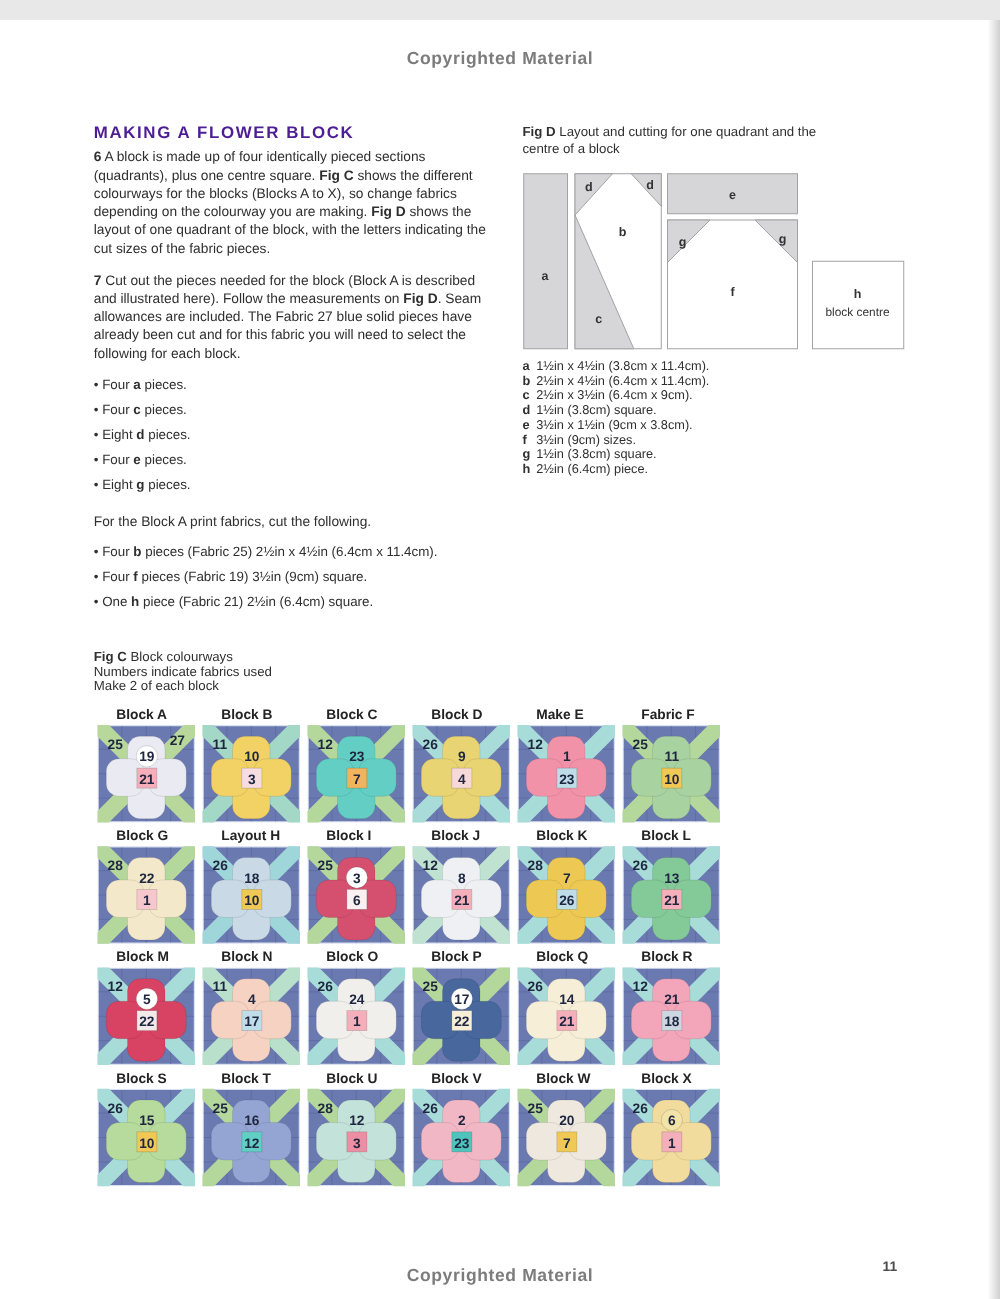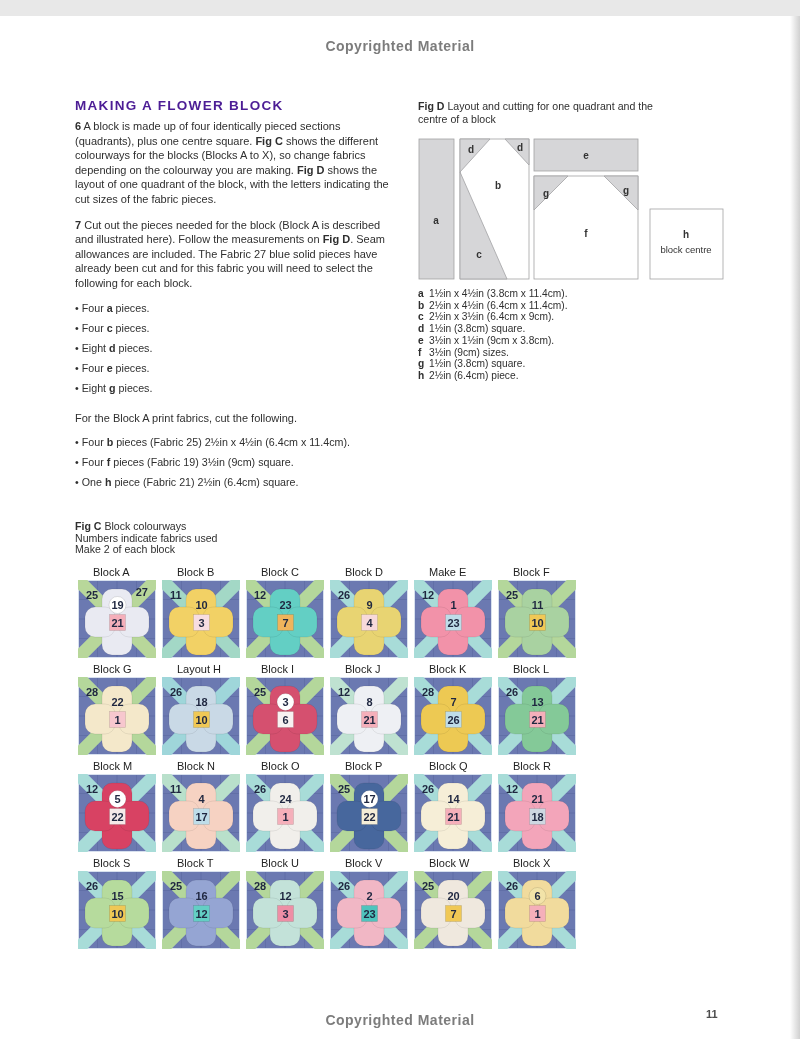--- a/index.html
+++ b/index.html
@@ -35,21 +35,21 @@
   .diagram-label{font-size:10px;font-weight:bold;fill:#333;}
   .diagram-sublabel{font-size:9.5px;fill:#333;font-weight:normal;}
 
   
   .figc-cap{position:absolute;left:75px;top:505px;font-size:10.6px;line-height:11.6px;}
 
   
   .grid{position:absolute;left:78px;top:551px;display:grid;
     grid-template-columns:repeat(6,78px);column-gap:6px;row-gap:6px;}
   .cell{width:78px;}
-  .block-label{font-size:11px;font-weight:normal;color:#232323;margin-bottom:2px;line-height:11px;padding-left:15px;}
+  .block-label{font-size:11px;font-weight:bold;color:#232323;margin-bottom:2px;line-height:11px;padding-left:15px;}
   .cell svg{display:block;}
 </style>
 </head>
 <body>
 
 <div class="page">
   <div class="header">Copyrighted Material</div>
 
   <div class="left-col">
     <h1>MAKING A FLOWER BLOCK</h1>
@@ -245,21 +245,21 @@
           <rect x="24" y="45" width="30" height="30" rx="10" fill="#f292a9" stroke="rgba(0,0,0,0.12)" stroke-width="0.6"></rect>
           <rect x="7" y="27" width="30" height="30" rx="10" fill="#f292a9" stroke="rgba(0,0,0,0.12)" stroke-width="0.6"></rect>
           <rect x="41" y="27" width="30" height="30" rx="10" fill="#f292a9" stroke="rgba(0,0,0,0.12)" stroke-width="0.6"></rect>
           <rect x="31.5" y="34.5" width="16" height="16" fill="#bedde9" stroke="rgba(0,0,0,0.18)" stroke-width="0.6"></rect>
           <text x="8" y="19" text-anchor="start" font-size="11" font-weight="bold" fill="#1f2740" font-family="&quot;Liberation Sans&quot;,&quot;DejaVu Sans&quot;,sans-serif">12</text>
           <text x="39.5" y="29" text-anchor="middle" font-size="11" font-weight="bold" fill="#1f2740" font-family="&quot;Liberation Sans&quot;,&quot;DejaVu Sans&quot;,sans-serif">1</text>
           <text x="39.5" y="47" text-anchor="middle" font-size="11" font-weight="bold" fill="#1f2740" font-family="&quot;Liberation Sans&quot;,&quot;DejaVu Sans&quot;,sans-serif">23</text>
         </svg>
       </div>
       <div class="cell">
-        <div class="block-label">Block F</div>
+        <div class="block-label">Fabric F</div>
         <svg width="78" height="78" viewBox="0 0 78 78">
           <rect x="0.5" y="0.5" width="77" height="77" fill="#6b79b1" stroke="#d7e0ee" stroke-width="1"></rect>
           <line x1="19.5" y1="1" x2="19.5" y2="77" stroke="#5d6ca3" stroke-width="0.7"></line>
           <line x1="1" y1="19.5" x2="77" y2="19.5" stroke="#5d6ca3" stroke-width="0.7"></line>
           <line x1="39" y1="1" x2="39" y2="77" stroke="#5d6ca3" stroke-width="0.7"></line>
           <line x1="1" y1="39" x2="77" y2="39" stroke="#5d6ca3" stroke-width="0.7"></line>
           <line x1="58.5" y1="1" x2="58.5" y2="77" stroke="#5d6ca3" stroke-width="0.7"></line>
           <line x1="1" y1="58.5" x2="77" y2="58.5" stroke="#5d6ca3" stroke-width="0.7"></line>
           <g transform="rotate(45 39 39)">
             <rect x="-18" y="32.5" width="114" height="13" rx="4" fill="#b4d79b"></rect>

